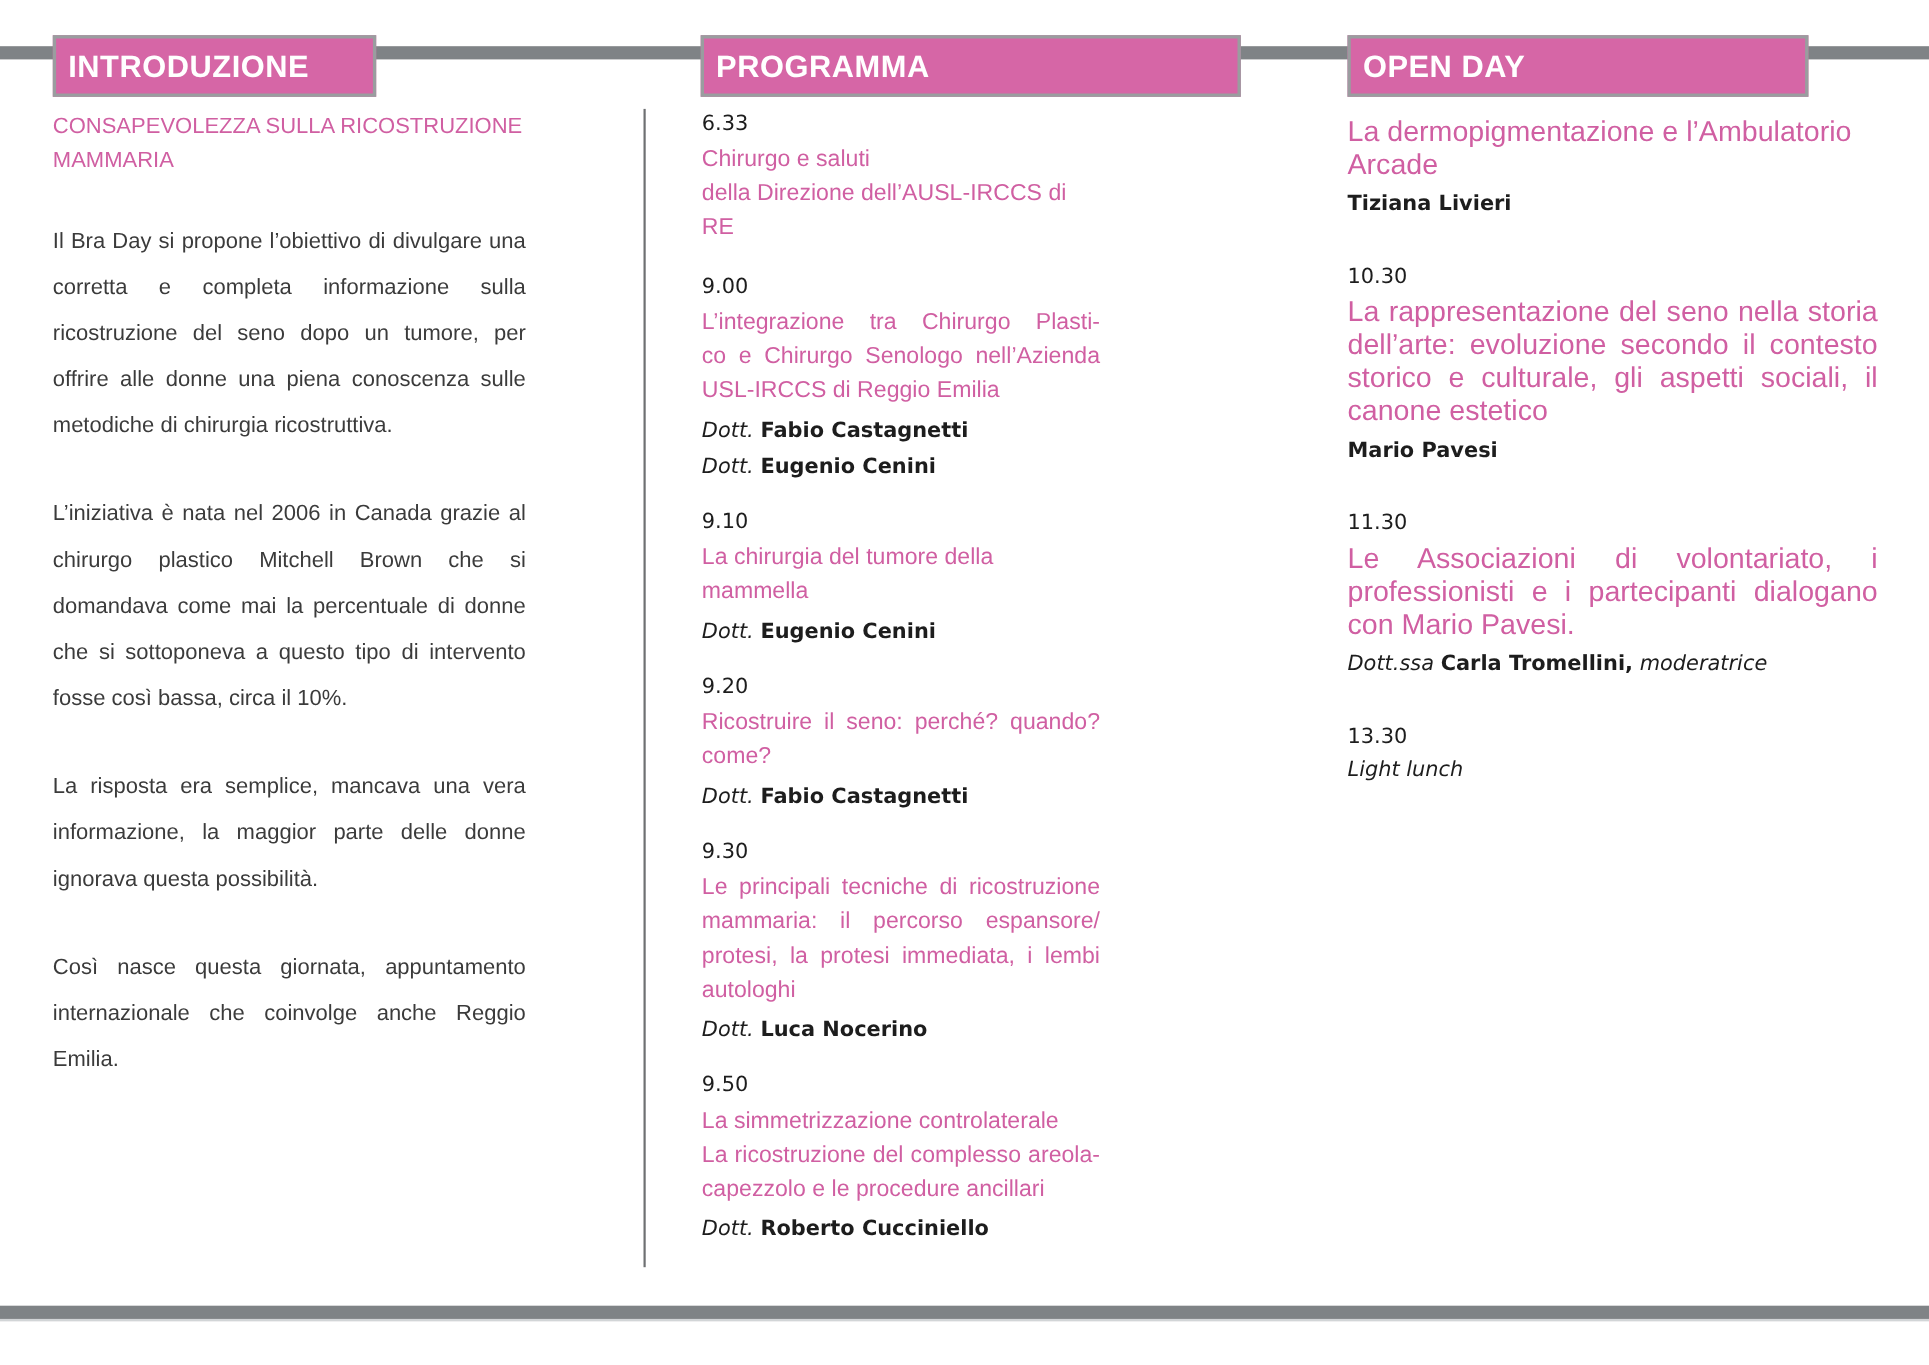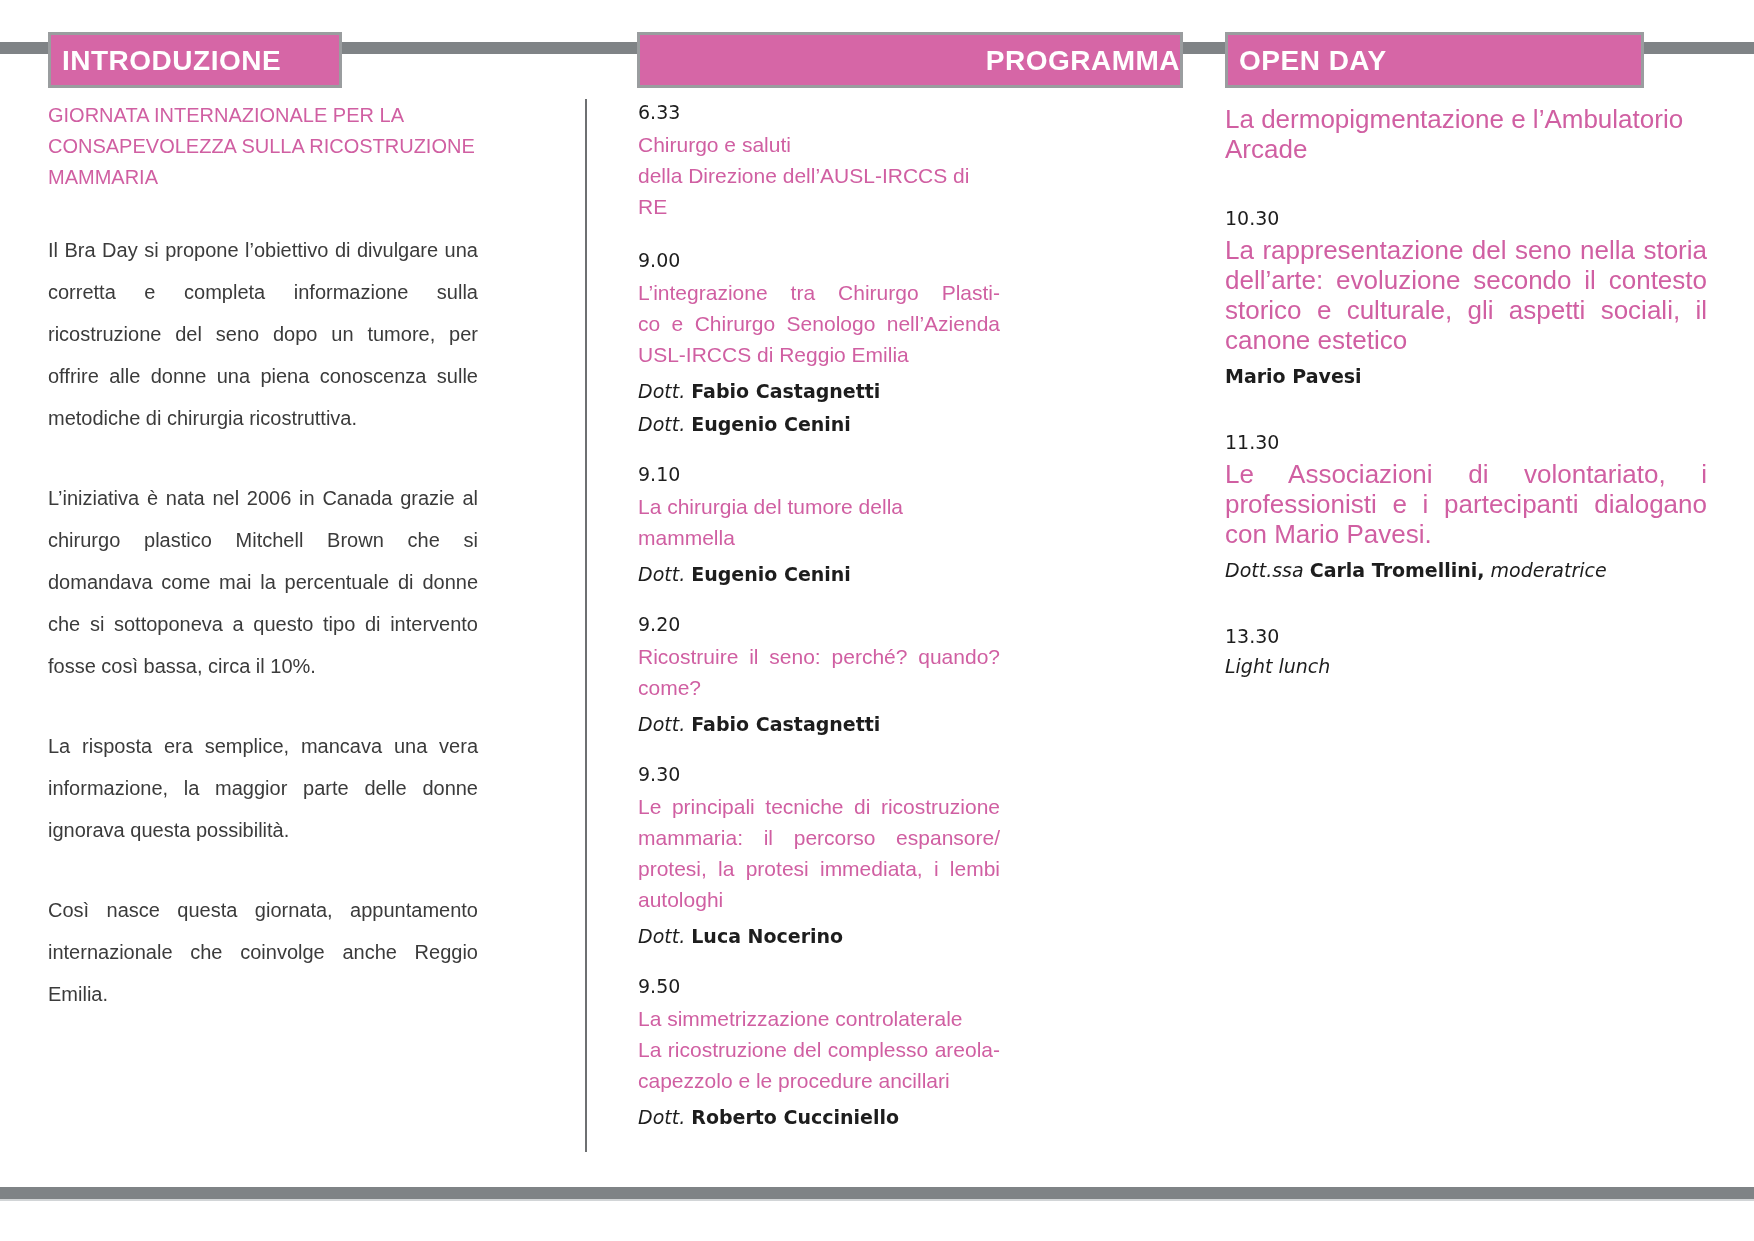--- a/index.html
+++ b/index.html
@@ -34,21 +34,21 @@
   .hdr{
     position:absolute;top:32px;height:56px;
     background:var(--pink);
     border:3px solid var(--box-border);
     box-sizing:border-box;
     display:flex;align-items:center;
     padding:2px 0 0 11px;
     z-index:2;
   }
   #hdr-intro{left:48px;width:294px;}
-  #hdr-prog{left:637px;width:546px;justify-content:flex-end;}
+  #hdr-prog{left:637px;width:491px;}
   #hdr-open{left:1225px;width:419px;}
   .hdr span{
     font-weight:bold;font-size:28px;color:#ffffff;
     letter-spacing:0.5px;
     font-family:"Liberation Sans",sans-serif;
   }
   .col{position:absolute;}
   #col-intro{left:48px;top:100px;width:430px;}
   #col-prog{left:638px;top:100px;width:362px;}
   #col-open{left:1225px;top:99px;width:482px;}
@@ -113,21 +113,20 @@
   </div>
   <div class="hdr" id="hdr-prog">
     <span>PROGRAMMA</span>
   </div>
   <div class="hdr" id="hdr-open">
     <span>OPEN DAY</span>
   </div>
 
   <div class="col" id="col-intro">
     <div id="intro-subtitle">
-        <div class="subtitle-line">GIORNATA INTERNAZIONALE PER LA</div>
         <div class="subtitle-line">CONSAPEVOLEZZA SULLA RICOSTRUZIONE</div>
         <div class="subtitle-line">MAMMARIA</div>
       </div>
     <div id="intro-paragraphs">
         <div class="para">Il Bra Day si propone l’obiettivo di divulgare una corretta e completa informazione sulla ricostruzione del seno dopo un tumore, per offrire alle donne una piena conoscenza sulle metodiche di chirurgia ricostruttiva.</div>
         <div class="para">L’iniziativa è nata nel 2006 in Canada grazie al chirurgo plastico Mitchell Brown che si domandava come mai la percentuale di donne che si sottoponeva a questo tipo di intervento fosse così bassa, circa il 10%.</div>
         <div class="para">La risposta era semplice, mancava una vera informazione, la maggior parte delle donne ignorava questa possibilità.</div>
         <div class="para">Così nasce questa giornata, appuntamento internazionale che coinvolge anche Reggio Emilia.</div>
       </div>
   </div>
@@ -185,20 +184,21 @@
         <div class="speaker"><span class="sp-prefix">Dott.</span> <span class="sp-name">Roberto Cucciniello</span></div>
       </div>
     </div>
 
   <div class="col" id="col-open">
       <div class="session">
         <div class="title">
           <div class="line">La dermopigmentazione e l’Ambulatorio</div>
           <div class="line">Arcade</div>
         </div>
+        <div class="speaker"><span class="sp-name">Tiziana Livieri</span></div>
       </div>
       <div class="session">
         <div class="time">10.30</div>
         <div class="title">
           <div class="line j">La rappresentazione del seno nella storia</div>
           <div class="line j">dell’arte: evoluzione secondo il contesto</div>
           <div class="line j">storico e culturale, gli aspetti sociali, il</div>
           <div class="line">canone estetico</div>
         </div>
         <div class="speaker"><span class="sp-name">Mario Pavesi</span></div>

